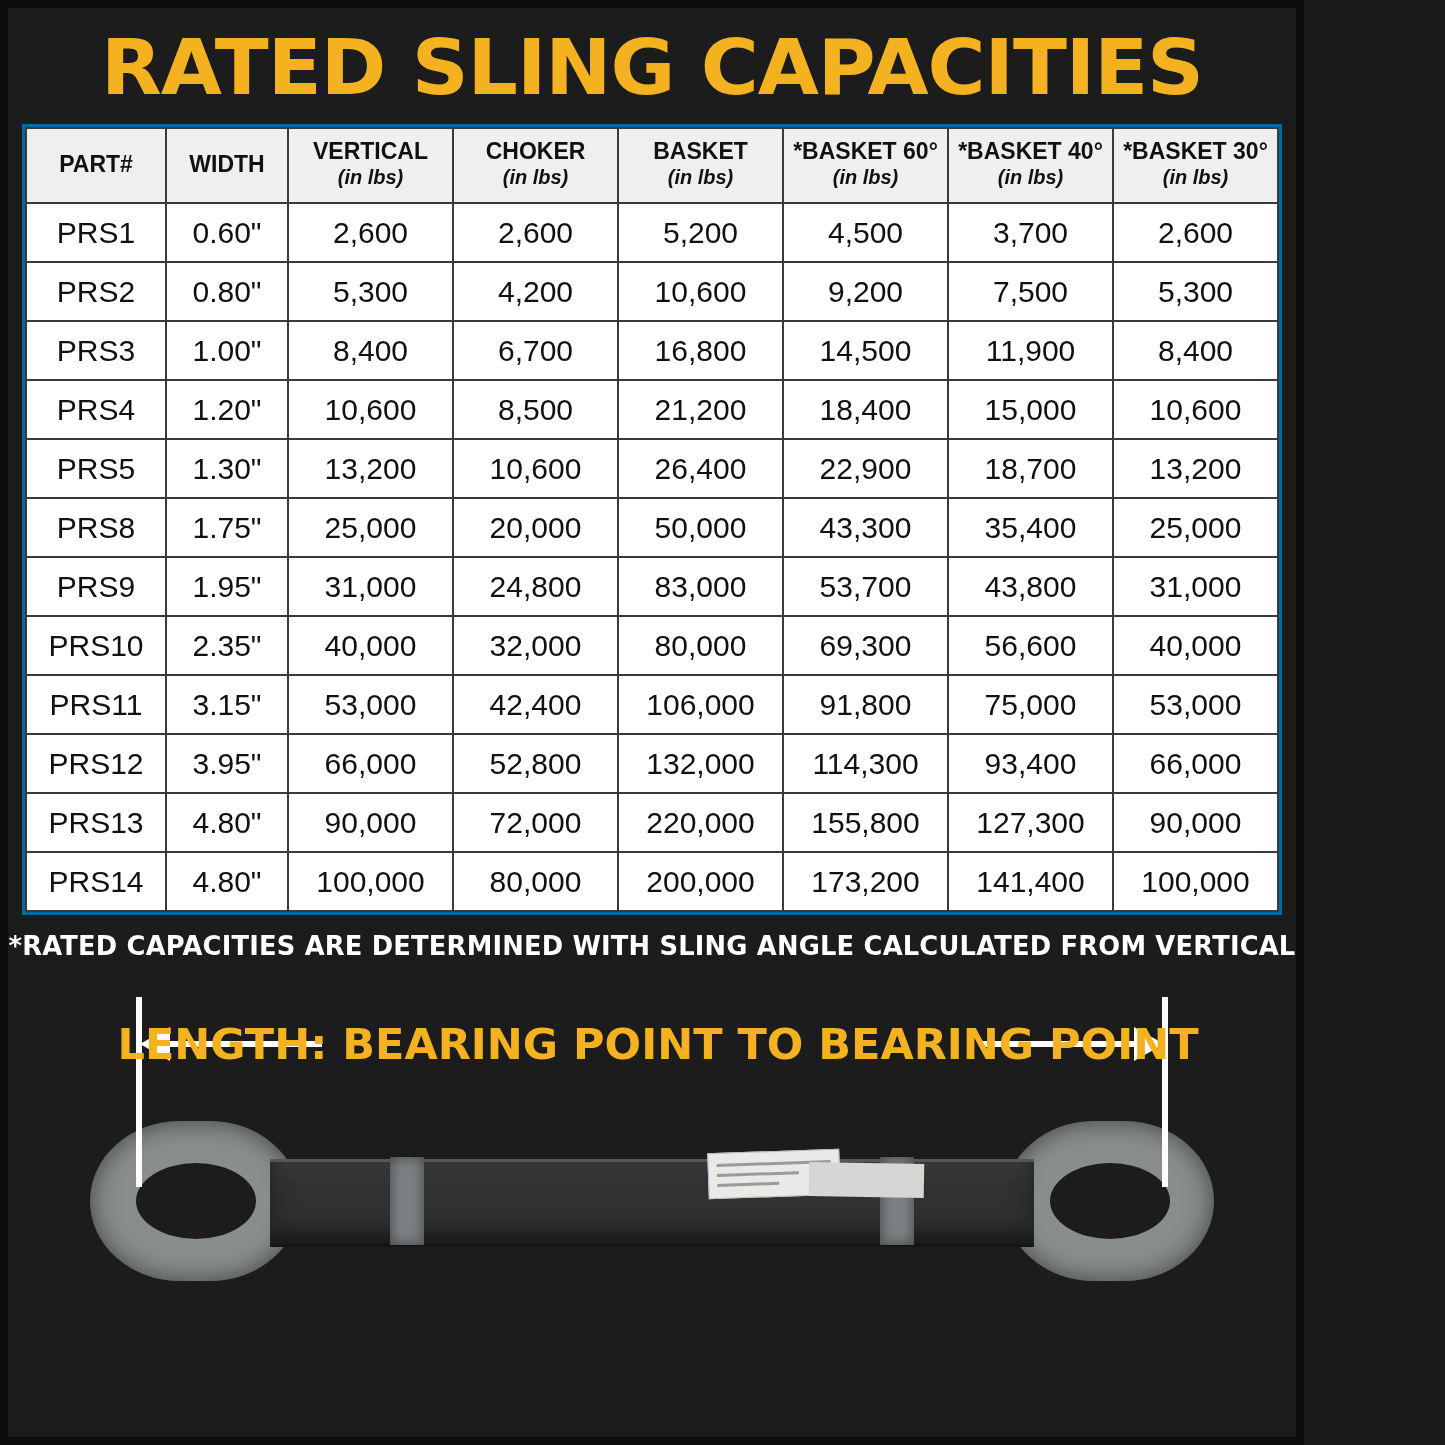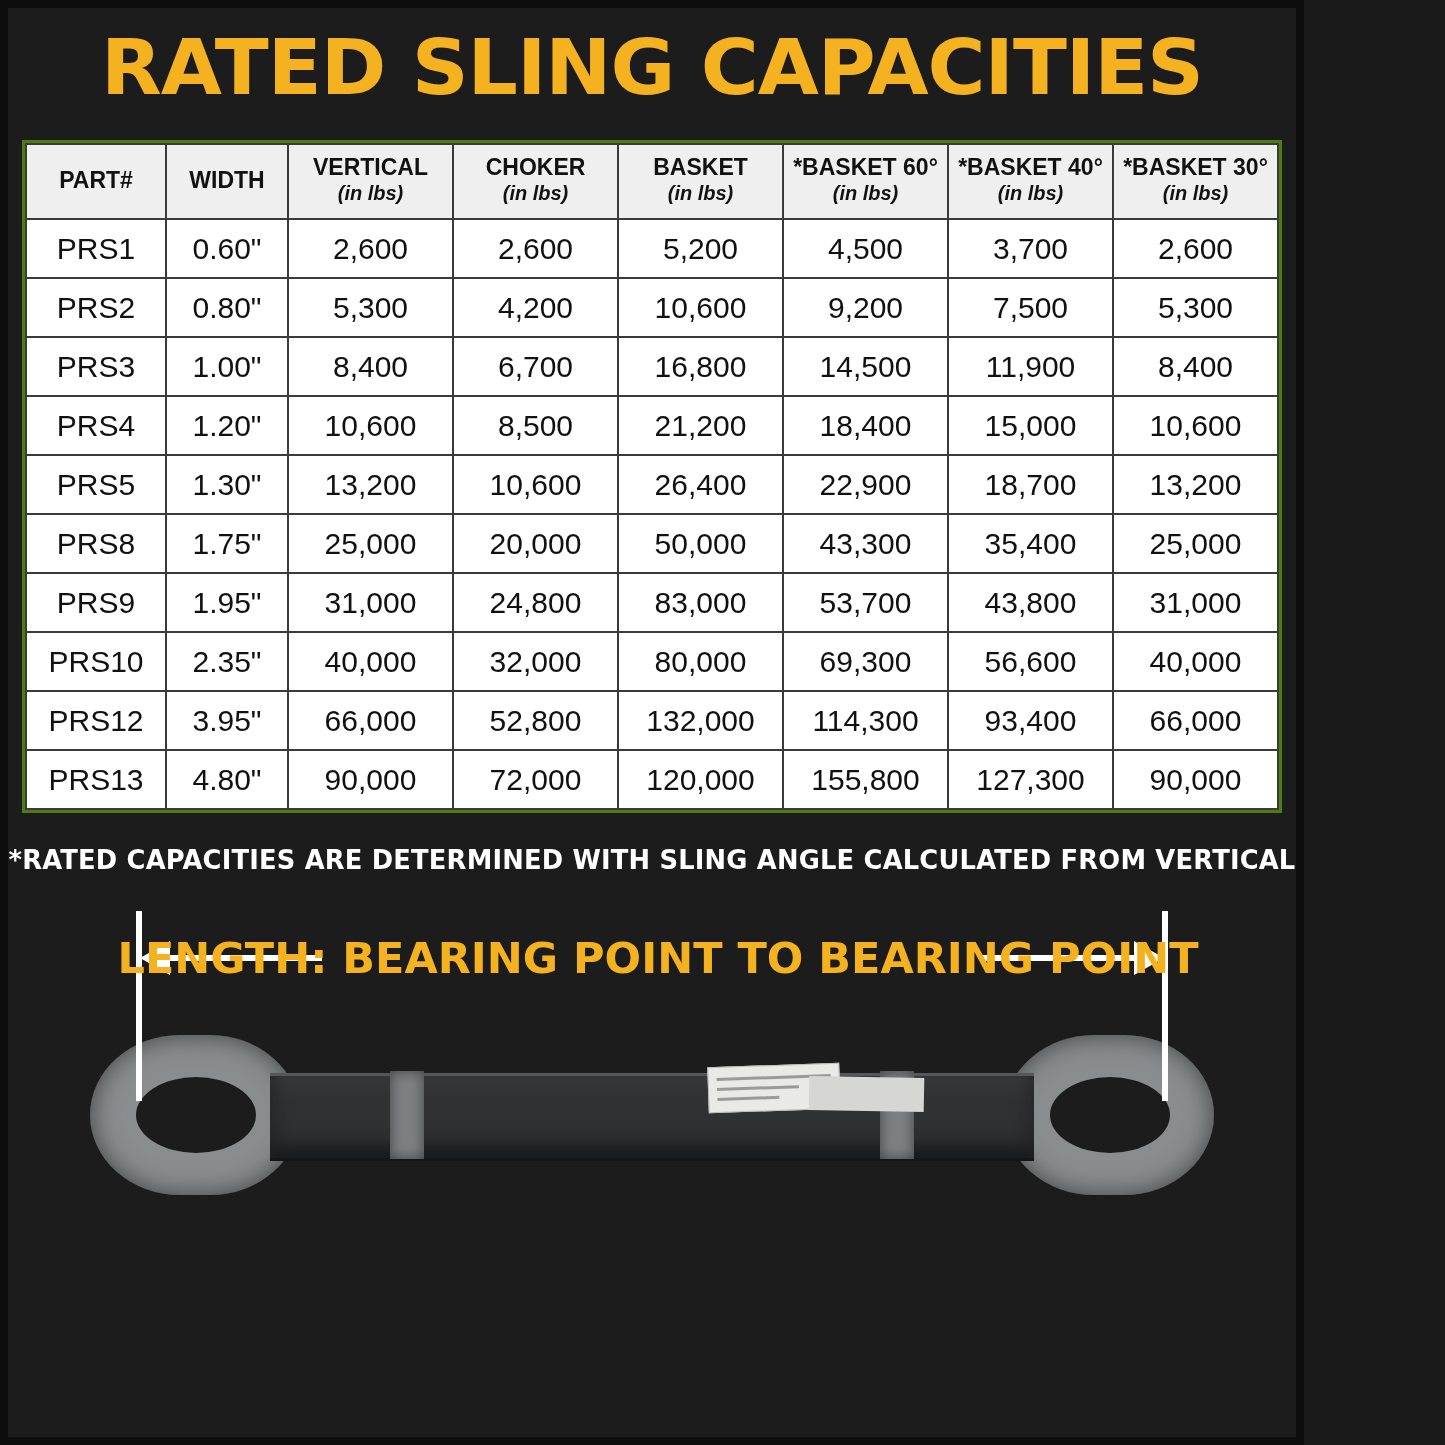--- a/index.html
+++ b/index.html
@@ -39,23 +39,23 @@
     letter-spacing: -1px;
     line-height: 1;
     padding-top: 30px;
     padding-bottom: 18px;
     transform: scaleX(1.04);
     white-space: nowrap;
   }
 
   
   .table-wrap {
-    margin: 16px 22px;
+    margin: 0 22px;
     background: #ffffff;
-    border: 3px solid #4d7c0f;
+    border: 3px solid #0369a1;
     box-sizing: border-box;
   }
   table.caps {
     border-collapse: collapse;
     width: 100%;
     table-layout: fixed;
     background: #ffffff;
     color: #111111;
   }
   table.caps th, table.caps td {
@@ -371,38 +371,58 @@
           <td>PRS10</td>
           <td>2.35"</td>
           <td>40,000</td>
           <td>32,000</td>
           <td>80,000</td>
           <td>69,300</td>
           <td>56,600</td>
           <td>40,000</td>
         </tr>
         <tr>
+          <td>PRS11</td>
+          <td>3.15"</td>
+          <td>53,000</td>
+          <td>42,400</td>
+          <td>106,000</td>
+          <td>91,800</td>
+          <td>75,000</td>
+          <td>53,000</td>
+        </tr>
+        <tr>
           <td>PRS12</td>
           <td>3.95"</td>
           <td>66,000</td>
           <td>52,800</td>
           <td>132,000</td>
           <td>114,300</td>
           <td>93,400</td>
           <td>66,000</td>
         </tr>
         <tr>
           <td>PRS13</td>
           <td>4.80"</td>
           <td>90,000</td>
           <td>72,000</td>
-          <td>120,000</td>
+          <td>220,000</td>
           <td>155,800</td>
           <td>127,300</td>
           <td>90,000</td>
+        </tr>
+        <tr>
+          <td>PRS14</td>
+          <td>4.80"</td>
+          <td>100,000</td>
+          <td>80,000</td>
+          <td>200,000</td>
+          <td>173,200</td>
+          <td>141,400</td>
+          <td>100,000</td>
         </tr>
       </tbody>
     </table>
   </div>
 
   <div class="footnote">*RATED CAPACITIES ARE DETERMINED WITH SLING ANGLE CALCULATED FROM VERTICAL</div>
 
   <div class="diagram">
     <div class="tick left"></div>
     <div class="tick right"></div>

